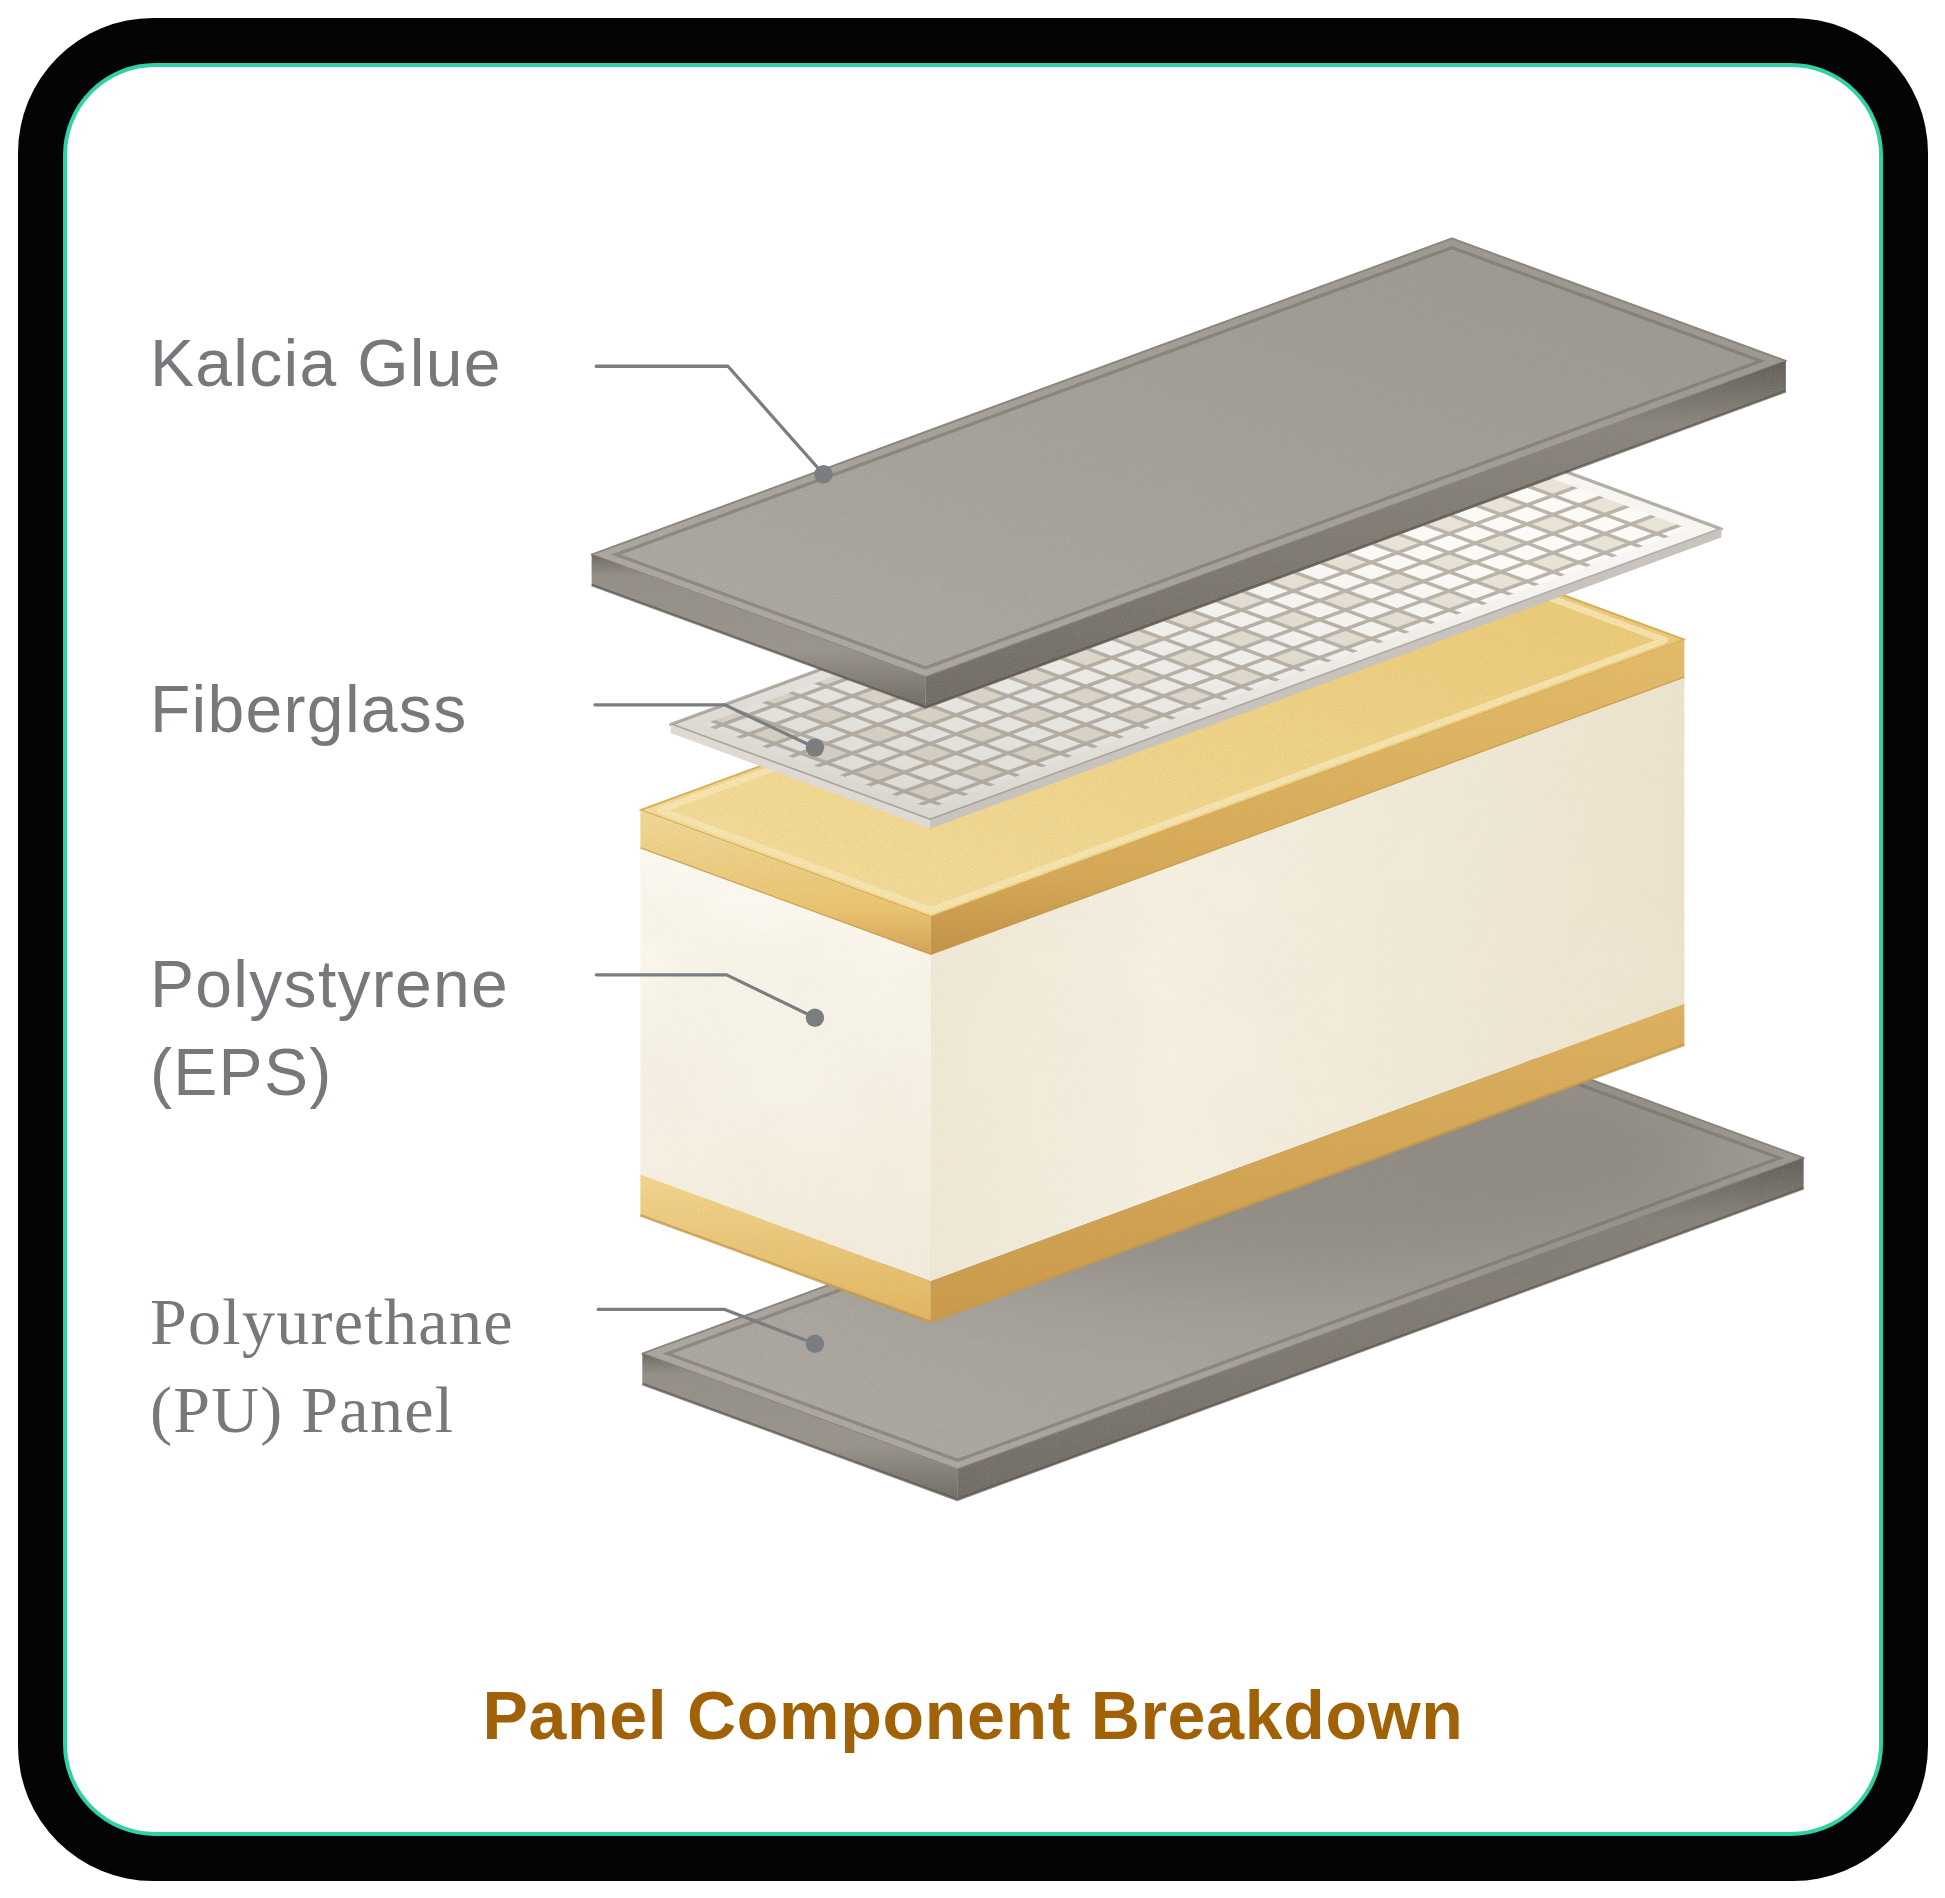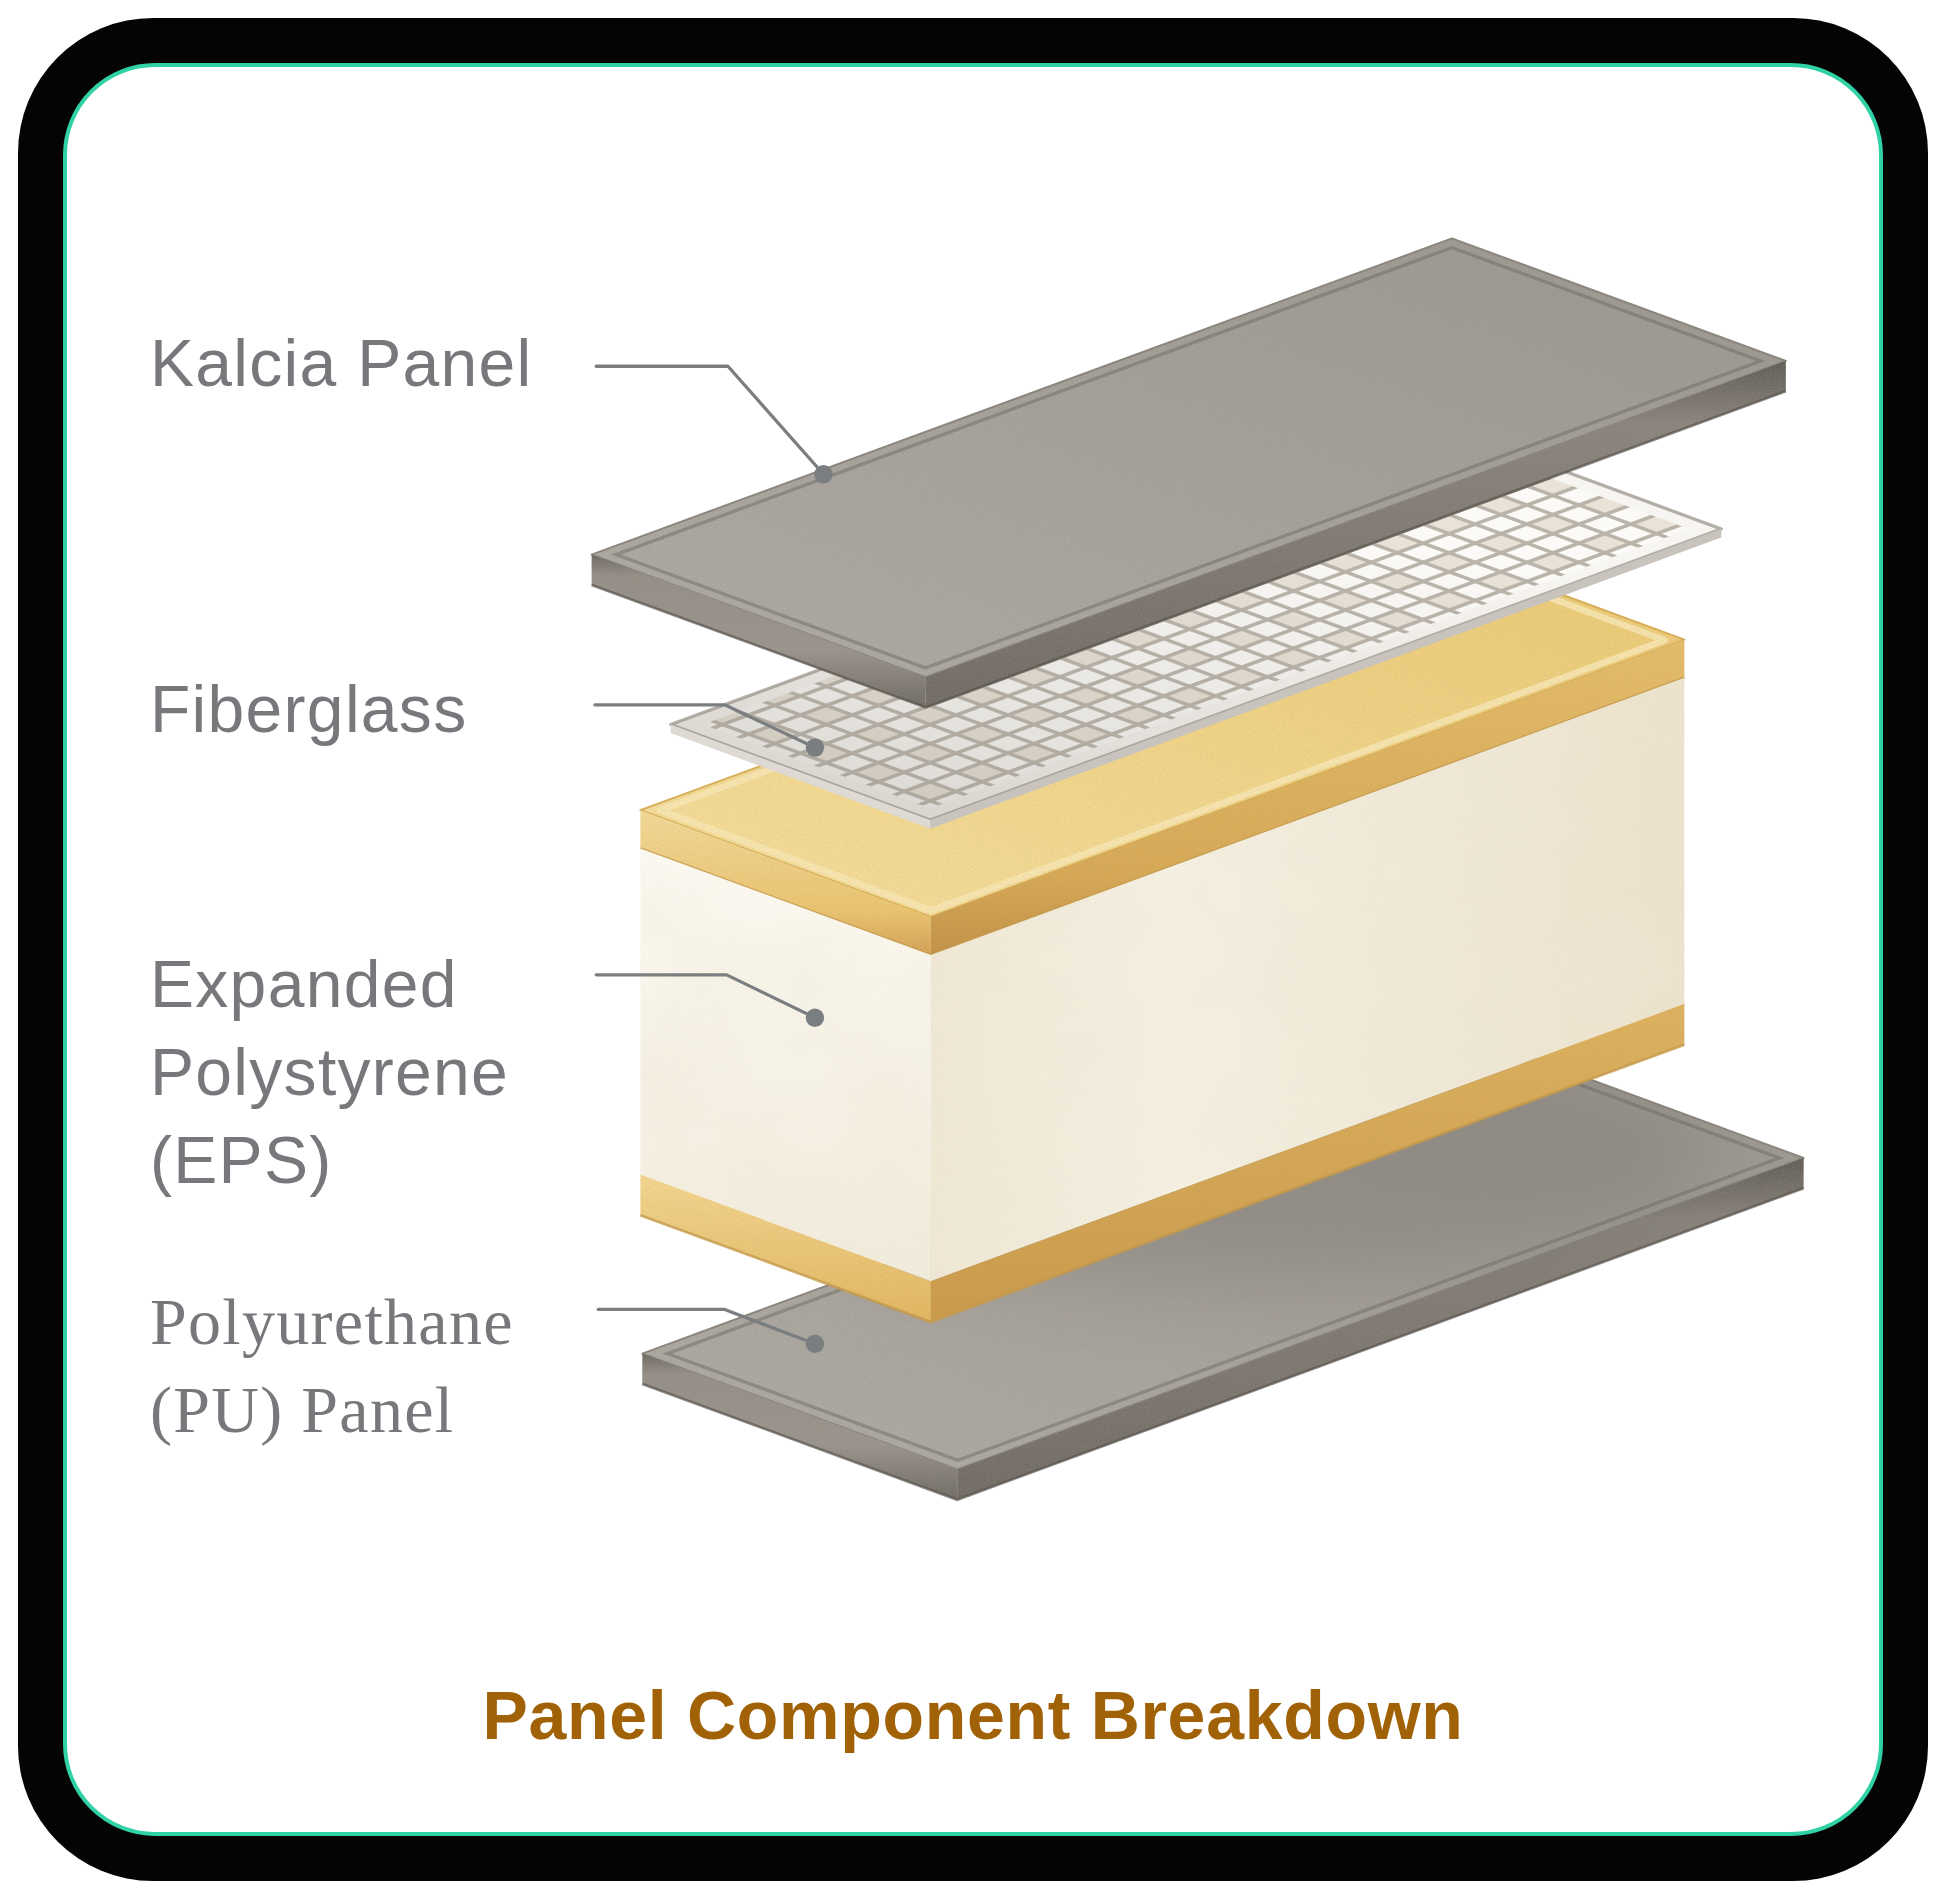--- a/index.html
+++ b/index.html
@@ -208,27 +208,26 @@
       <circle cx="1237" cy="1545" r="14" fill="#7B7E81" stroke="none"></circle>
     </g>
     <g>
       <polyline points="908,1988 1100,1988 1237,2040"></polyline>
       <circle cx="1237" cy="2040" r="14" fill="#7B7E81" stroke="none"></circle>
     </g>
   </g>
 </svg>
 
 <div class="layer-label" id="label-kalcia">
-  <span>Kalcia Panel</span>
+  <span>Kalcia Glue</span>
 </div>
 <div class="layer-label" id="label-fiberglass">
   <span>Fiberglass</span>
 </div>
 <div class="layer-label" id="label-eps">
-  <span>Expanded</span>
   <span>Polystyrene</span>
   <span>(EPS)</span>
 </div>
 <div class="layer-label" id="label-pu">
   <span>Polyurethane</span>
   <span>(PU) Panel</span>
 </div>
 
 <div class="page-title">Panel Component Breakdown</div>
 

